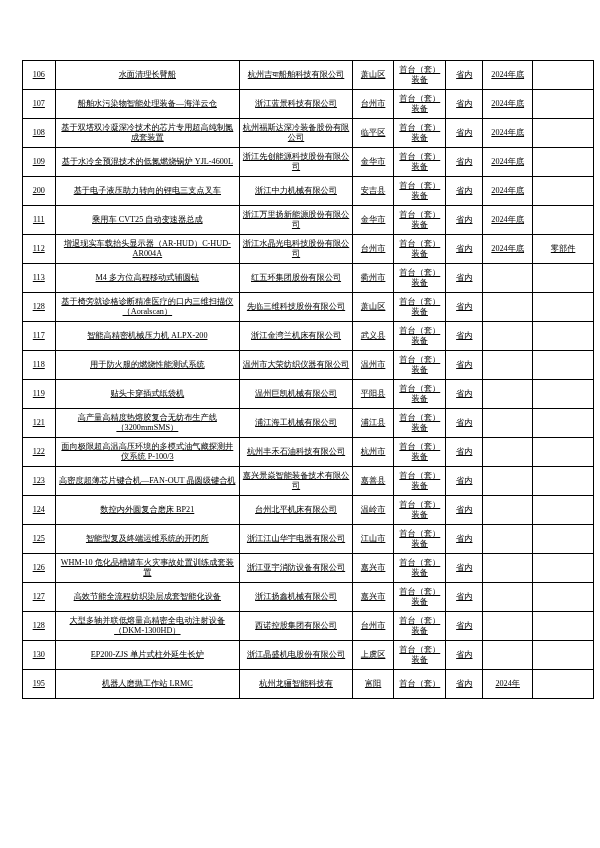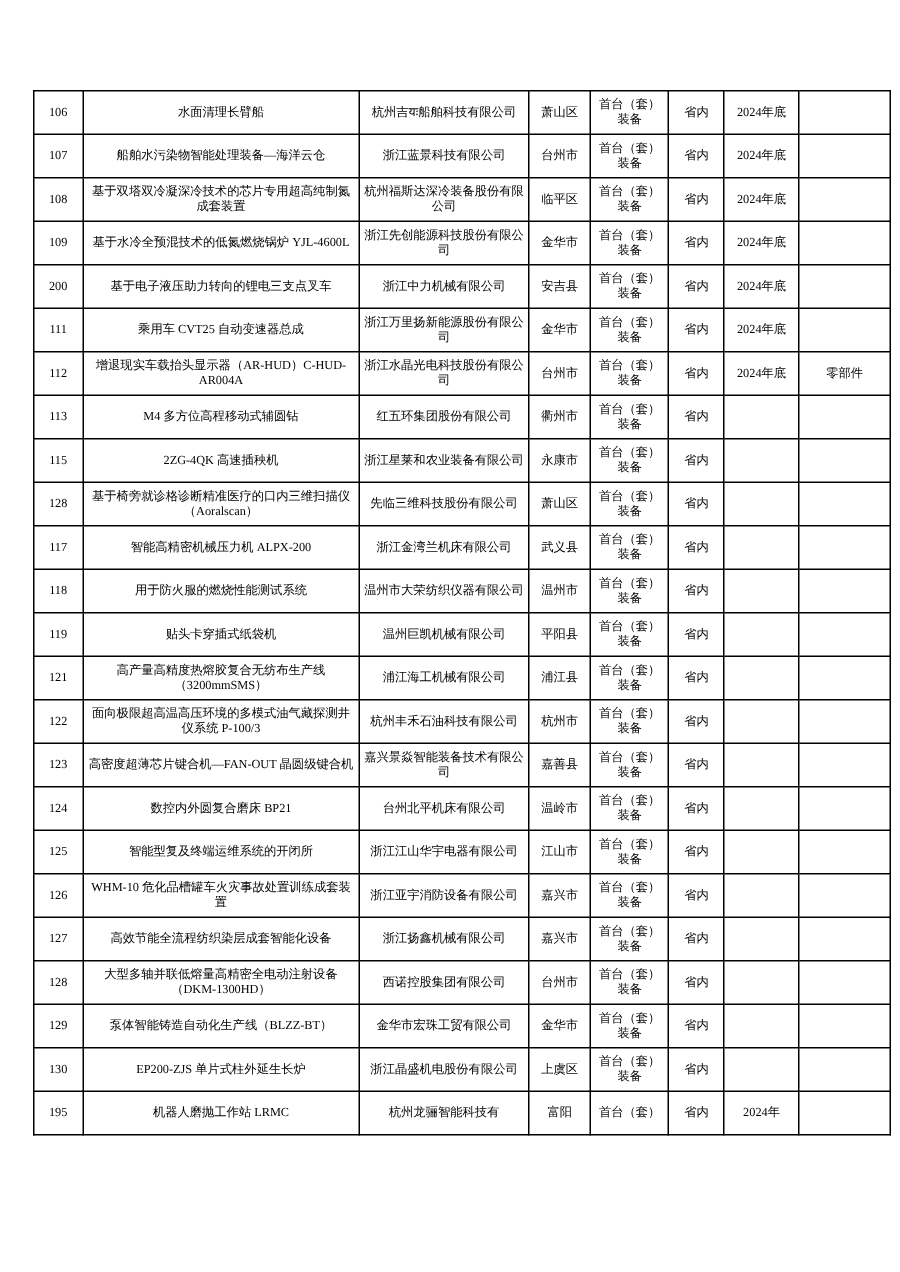--- a/index.html
+++ b/index.html
@@ -18,20 +18,21 @@
     position: relative;
     width: 600px;
     height: 848px;
     box-sizing: border-box;
     padding: 60px 22px 0 22px;
   }
   table.doc-table {
     border-collapse: collapse;
     width: 572px;
     table-layout: fixed;
+    text-decoration: underline;
   }
   table.doc-table td {
     border: 1px solid #000;
     font-size: 8.2px;
     line-height: 1.22;
     padding: 1px 2px;
     text-align: center;
     vertical-align: middle;
     word-wrap: break-word;
     overflow-wrap: break-word;
@@ -137,30 +138,20 @@
           <td class="c-num nm">113</td>
           <td class="c-name nm">M4 多方位高程移动式辅圆钻</td>
           <td class="c-comp nm">红五环集团股份有限公司</td>
           <td class="c-area nm">衢州市</td>
           <td class="c-type nm">首台（套）装备</td>
           <td class="c-scope nm">省内</td>
           <td class="c-year nm"></td>
           <td class="c-note nm"></td>
         </tr>
         <tr>
-          <td class="c-num nm">115</td>
-          <td class="c-name nm">2ZG-4QK 高速插秧机</td>
-          <td class="c-comp nm">浙江星莱和农业装备有限公司</td>
-          <td class="c-area nm">永康市</td>
-          <td class="c-type nm">首台（套）装备</td>
-          <td class="c-scope nm">省内</td>
-          <td class="c-year nm"></td>
-          <td class="c-note nm"></td>
-        </tr>
-        <tr>
           <td class="c-num nm">128</td>
           <td class="c-name nm">基于椅旁就诊格诊断精准医疗的口内三维扫描仪（Aoralscan）</td>
           <td class="c-comp nm">先临三维科技股份有限公司</td>
           <td class="c-area nm">萧山区</td>
           <td class="c-type nm">首台（套）装备</td>
           <td class="c-scope nm">省内</td>
           <td class="c-year nm"></td>
           <td class="c-note nm"></td>
         </tr>
         <tr>
@@ -261,30 +252,20 @@
           <td class="c-type nm">首台（套）装备</td>
           <td class="c-scope nm">省内</td>
           <td class="c-year nm"></td>
           <td class="c-note nm"></td>
         </tr>
         <tr>
           <td class="c-num nm">128</td>
           <td class="c-name nm">大型多轴并联低熔量高精密全电动注射设备（DKM-1300HD）</td>
           <td class="c-comp nm">西诺控股集团有限公司</td>
           <td class="c-area nm">台州市</td>
-          <td class="c-type nm">首台（套）装备</td>
-          <td class="c-scope nm">省内</td>
-          <td class="c-year nm"></td>
-          <td class="c-note nm"></td>
-        </tr>
-        <tr>
-          <td class="c-num nm">129</td>
-          <td class="c-name nm">泵体智能铸造自动化生产线（BLZZ-BT）</td>
-          <td class="c-comp nm">金华市宏珠工贸有限公司</td>
-          <td class="c-area nm">金华市</td>
           <td class="c-type nm">首台（套）装备</td>
           <td class="c-scope nm">省内</td>
           <td class="c-year nm"></td>
           <td class="c-note nm"></td>
         </tr>
         <tr>
           <td class="c-num nm">130</td>
           <td class="c-name nm">EP200-ZJS 单片式柱外延生长炉</td>
           <td class="c-comp nm">浙江晶盛机电股份有限公司</td>
           <td class="c-area nm">上虞区</td>

